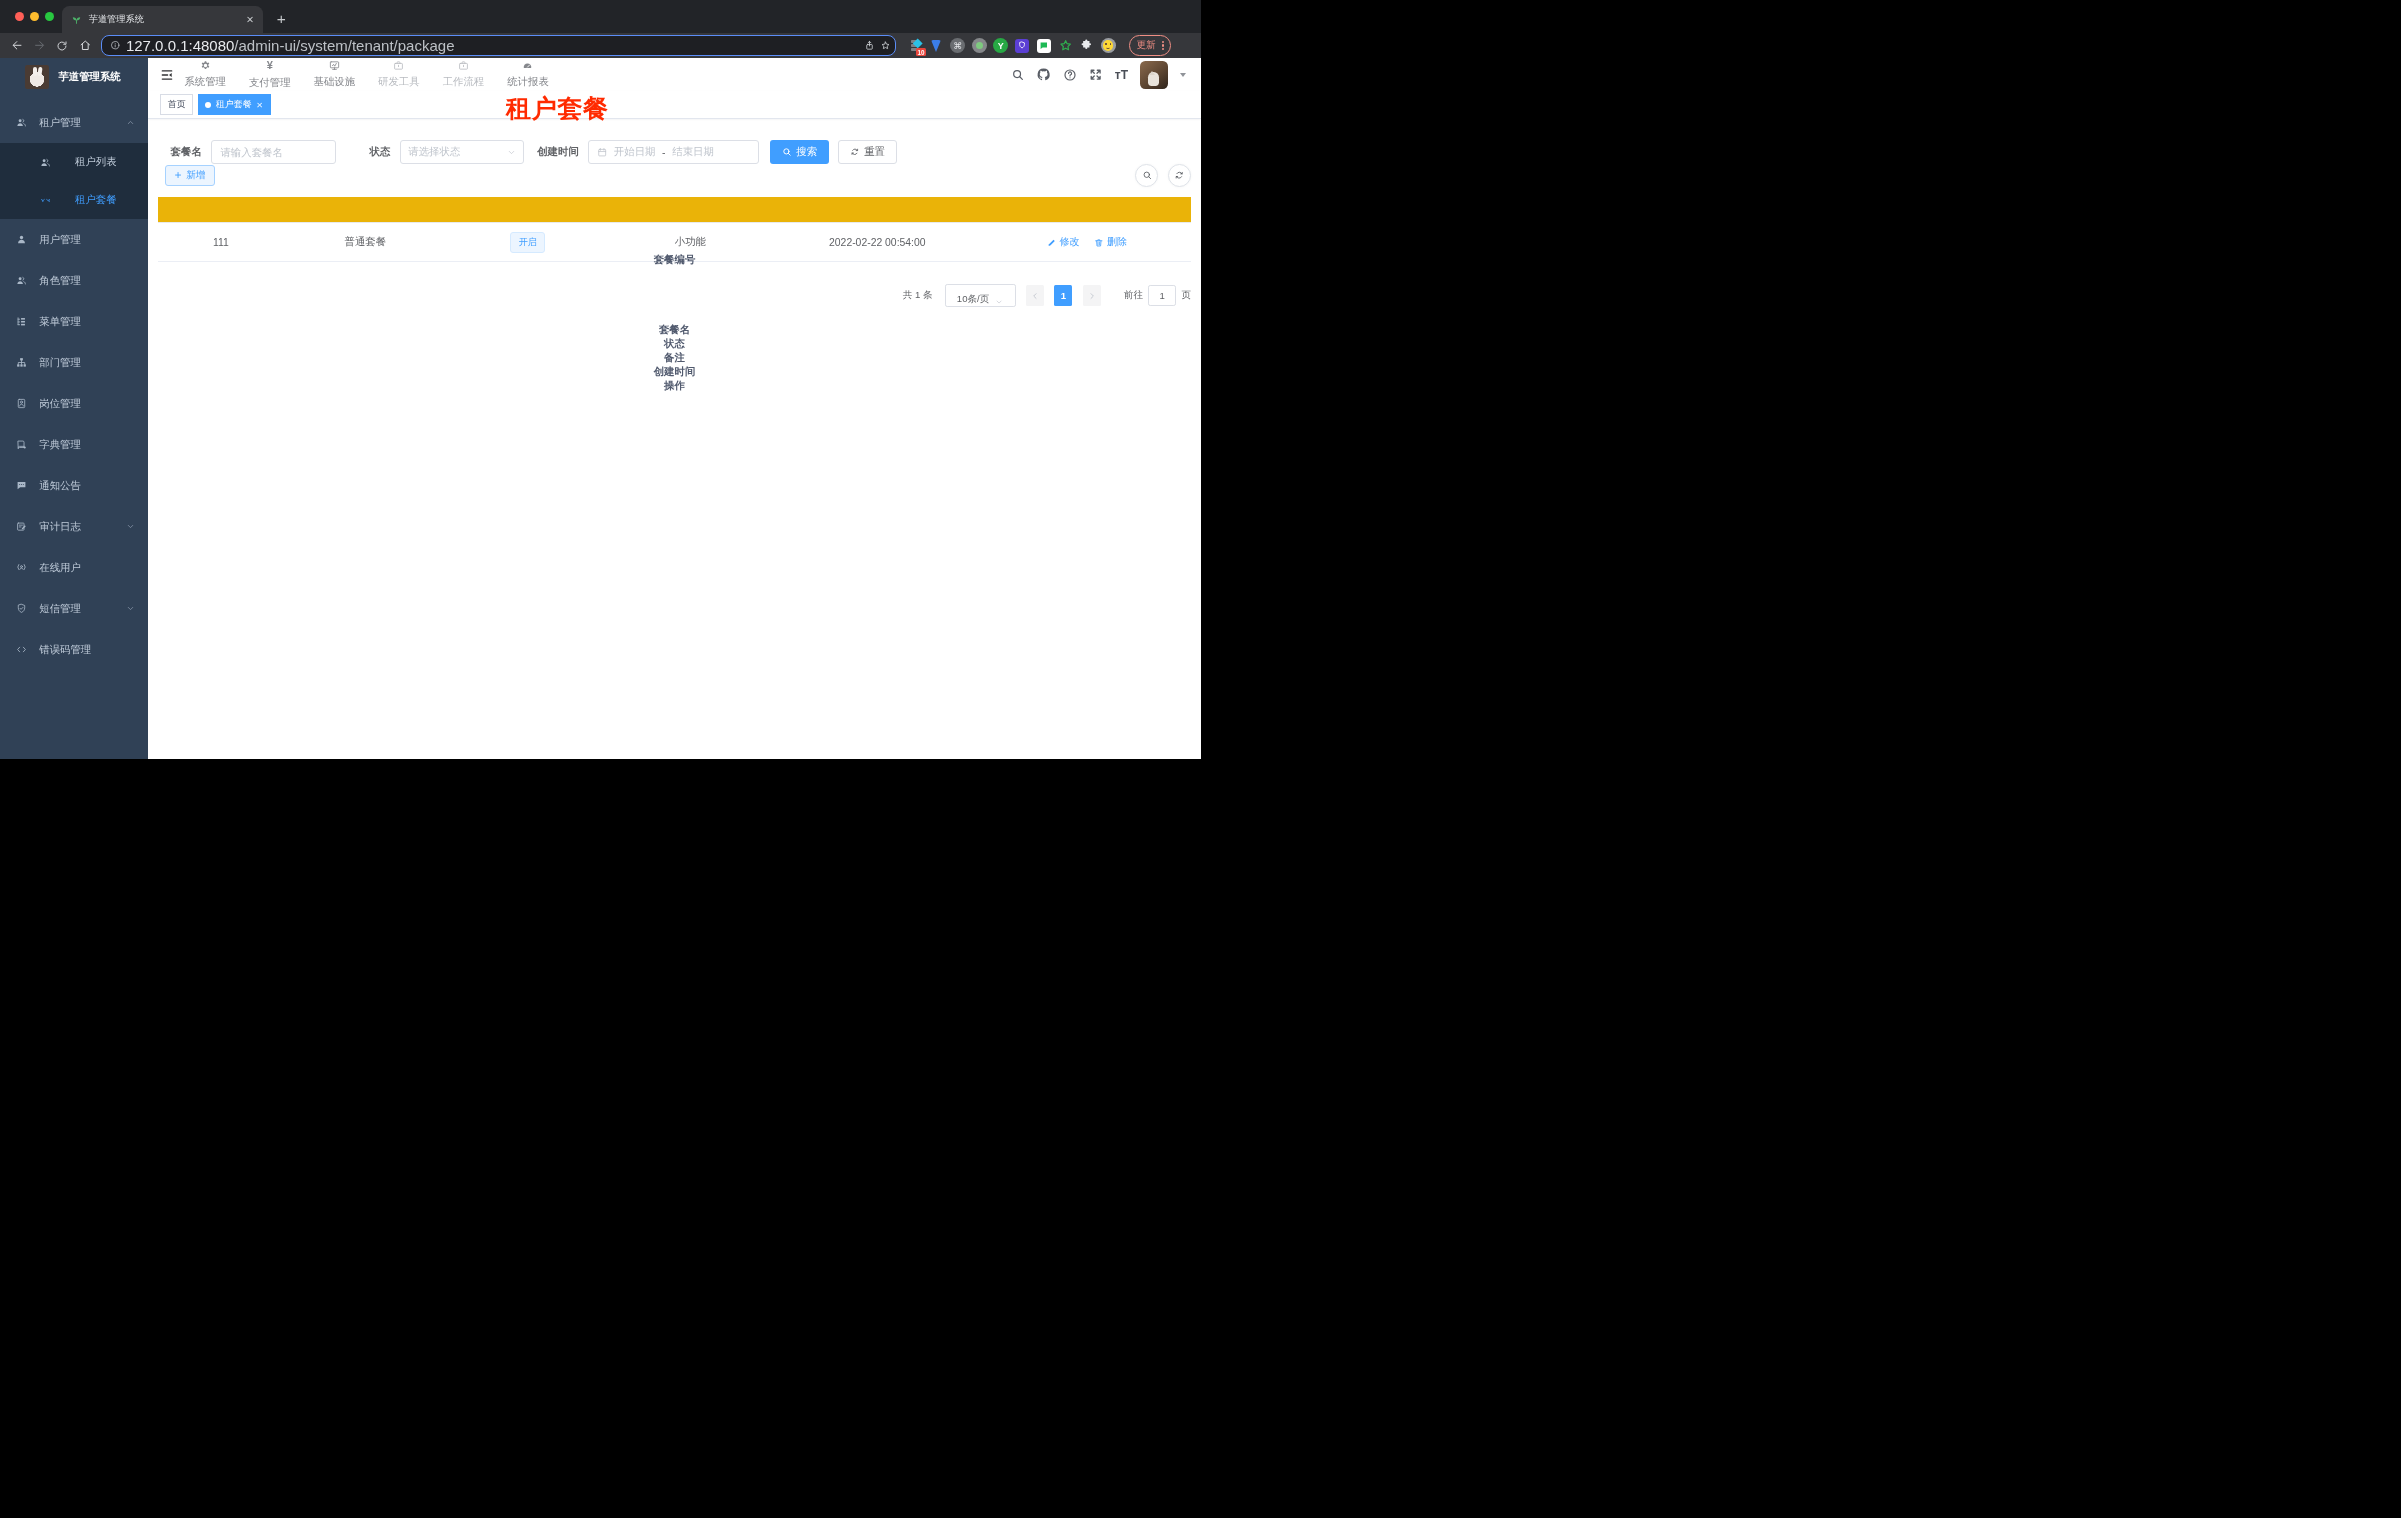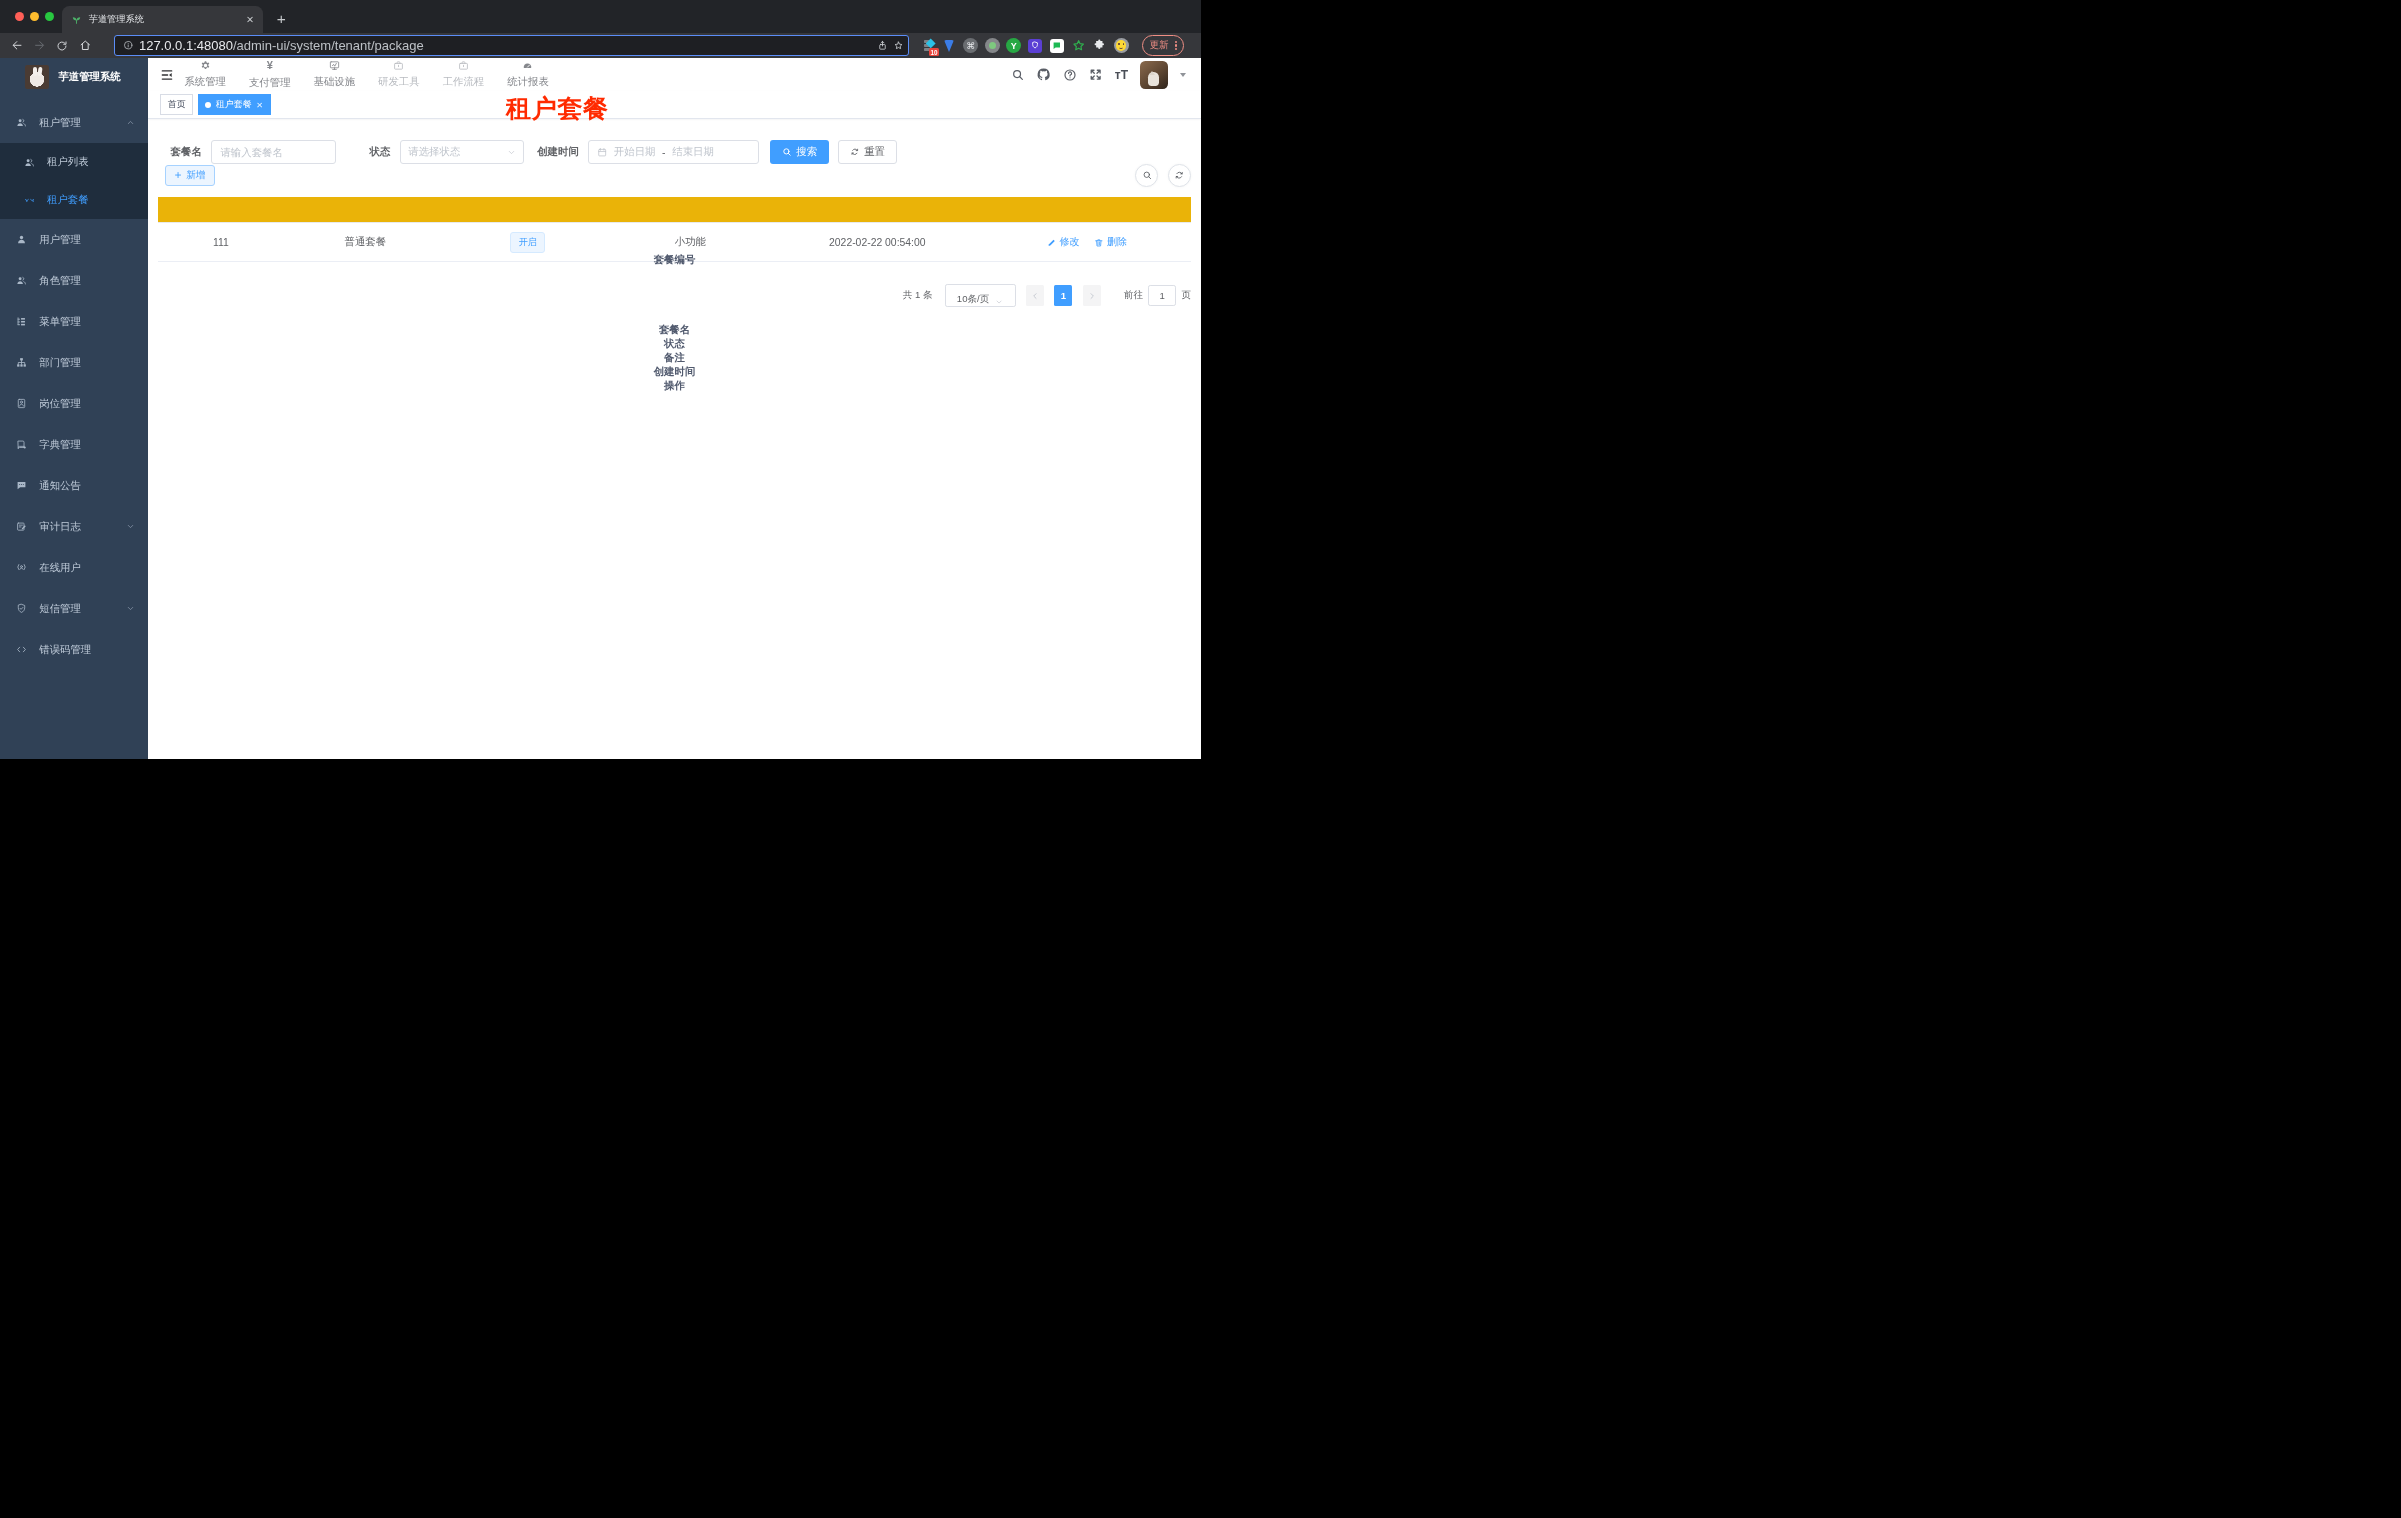--- a/index.html
+++ b/index.html
@@ -13,21 +13,21 @@
   .light{width:9px;height:9px;border-radius:50%;}
   .l-close{background:#ff5f57}.l-min{background:#febc2e}.l-zoom{background:#28c840}
   .tab{margin-left:62px;width:183px;height:27px;background:#36373b;border-radius:7.4px 7.4px 0 0;display:flex;align-items:center;padding:0 9px;gap:6.7px;color:#e8eaed;font-size:9.2px;}
   .tab-close{margin-left:auto;color:#c6c9cc;font-size:9.6px;}
   .newtab{width:22px;height:22px;margin:0 0 3px 7.4px;display:flex;align-items:center;justify-content:center;color:#c6c9cc;font-size:15.5px;}
 
   
   .toolbar{height:25px;background:#36373b;display:flex;align-items:center;padding:0 7.4px;gap:3.7px;}
   .tbi{width:19px;height:19px;display:flex;align-items:center;justify-content:center;color:#dfe1e4;}
   .tbi.disabled{color:#6b6f74;}
-  .urlbar{width:781px;height:19px;background:#1e1f23;border:1.5px solid #5b8df8;border-radius:3px;display:flex;align-items:center;padding:0 4.4px 0 7.4px;gap:6px;font-size:13px;margin-left:16px;}
+  .urlbar{width:781px;height:19px;background:#1e1f23;border:1.5px solid #5b8df8;border-radius:8px;display:flex;align-items:center;padding:0 4.4px 0 7.4px;gap:6px;font-size:15px;margin-left:3px;}
   .url-host{color:#e8eaed;}.url-path{color:#bdc1c6;}
   .url-right{margin-left:auto;display:flex;align-items:center;gap:4.4px;color:#cfd2d6;}
   .exts{display:flex;align-items:center;gap:6px;margin-left:7.4px;}
   .ext{width:15.5px;height:15.5px;position:relative;display:flex;align-items:center;justify-content:center;}
   .badge{position:absolute;right:-3.7px;bottom:-3px;background:#e8453c;color:#fff;font-size:6.3px;padding:0.7px 1.8px;border-radius:1.5px;font-weight:700;}
   .blocks{width:6.7px;height:10.4px;display:flex;flex-direction:column;gap:1.5px}
   .blocks span{background:#7d8085;flex:1;border-radius:0.7px}
   .diamond{width:7.4px;height:7.4px;background:#2bc1e6;transform:rotate(45deg);position:absolute;right:0.7px;top:2.2px;}
   .kite{width:0;height:0;border-left:5.2px solid transparent;border-right:5.2px solid transparent;border-top:12px solid #3b7de8;border-radius:2.2px;}
   .circ{width:15px;height:15px;border-radius:50%;display:flex;align-items:center;justify-content:center;font-size:9px;color:#e8eaed;}
@@ -52,21 +52,21 @@
   .logo-row{height:38px;display:flex;align-items:center;gap:9px;padding-left:25px;}
   .logo-img{width:24.4px;height:24.4px;border-radius:2.2px;background:radial-gradient(circle at 50% 60%,#efe9e4 0 38%,#4a3b33 39% 100%);position:relative;flex:none;}
   .logo-img:before,.logo-img:after{content:"";position:absolute;top:2.2px;width:3.7px;height:9px;background:#f4efeb;border-radius:2.2px;}
   .logo-img:before{left:8.1px}.logo-img:after{left:13.3px;transform:rotate(8deg)}
   .logo-title{color:#fff;font-size:10.4px;font-weight:600;white-space:nowrap;}
   .menu{flex:1;margin-top:6px;}
   .mi{height:41px;display:flex;align-items:center;padding:0 13.3px 0 16.3px;color:#bfcbd9;font-size:10.4px;cursor:pointer;}
   .mi svg{width:11px;height:11px;color:#a9b7c7;margin-right:12px;}
   .mi .chev{margin-left:auto;color:#93a1b5;margin-right:0;width:9px;height:9px;}
   .sub{background:#1f2d3d;}
-  .sub .mi{height:38px;padding-left:24px;}
+  .sub .mi{height:38px;padding-left:40px;gap:12px;}
   .mi.active{color:#409eff;}
   .mi.active svg{color:#409eff;}
 
   .main{flex:1;min-width:0;display:flex;flex-direction:column;background:#fff;}
   .hdr{height:33px;display:flex;align-items:center;padding:0 15px 0 12px;}
   .collapse{color:#303133;display:flex;margin-right:10.4px;}
   .topnav{display:flex;align-items:center;}
   .tn{display:flex;align-items:center;gap:4.4px;font-size:10.4px;color:#85878c;margin-right:23px;cursor:pointer;flex-direction:column;}
   .tn svg{width:11px;height:11px;}
   .tn.dim{color:#b8bbc0;}

